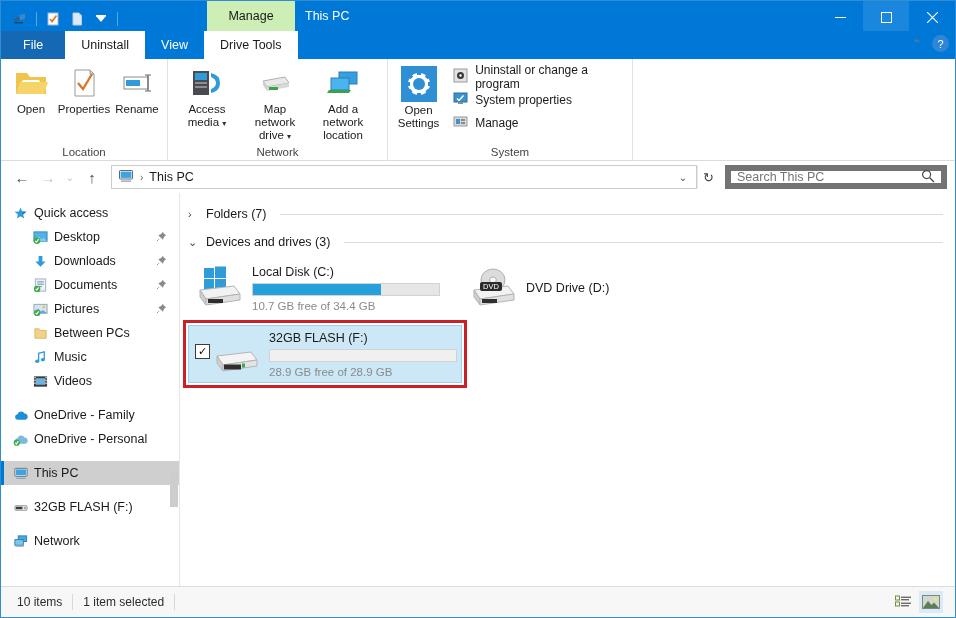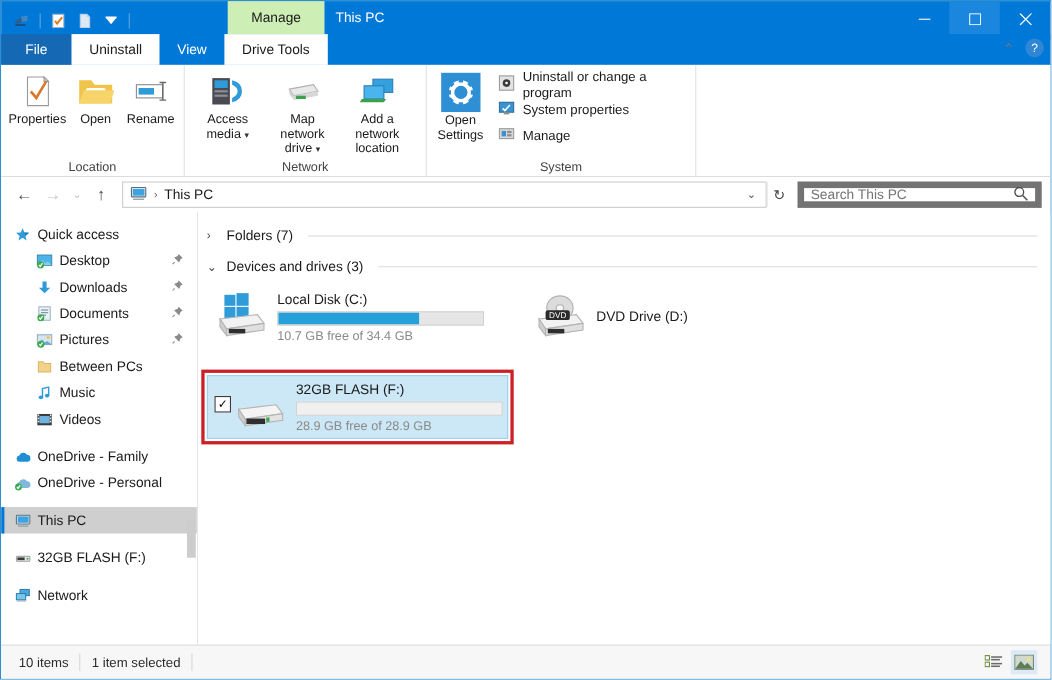--- a/index.html
+++ b/index.html
@@ -211,21 +211,21 @@
     padding: 10px 12px 0 8px;
     position: relative;
   }
   .grouphdr {
     display: flex; align-items: center; gap: 6px;
     height: 22px; font-size: 12.5px; color: #1a1a1a;
   }
   .grouphdr .chev { color: #4a4a4a; font-size: 11px; width: 12px; }
   .grouphdr .rule { flex: 1; height: 1px; background: #dcdcdc; margin-left: 8px; }
 
-  .tiles { display: flex; flex-wrap: wrap; padding-top: 6px; gap: 16px; }
+  .tiles { display: flex; flex-wrap: wrap; padding-top: 6px; }
   .tile {
     width: 274px; height: 58px;
     display: flex; align-items: center;
     padding: 3px 4px;
     position: relative;
   }
   .tile.selected { background: #cce8f6; border: 1px solid #99d1ee; }
   .tile.highlight { outline: 3px solid #cc2027; outline-offset: 2px; }
   .tile-ico { width: 56px; display: flex; align-items: center; justify-content: center; }
   .tile-body { flex: 1; padding-left: 4px; }
@@ -333,38 +333,38 @@
       <span class="help-btn">?</span>
     </div>
   </div>
 
   <div class="ribbon">
 
     <div class="rgroup" style="width:166px;">
       <div class="rgroup-items">
         <div class="rbtn">
           <span class="ico">
-            <svg width="32" height="32" viewBox="0 0 32 32">
-              <path d="M7 3 H22 L26 7 V29 H7 Z" fill="#ffffff" stroke="#9a9a9a"></path>
-              <path d="M22 3 V7 H26 Z" fill="#dcdcdc" stroke="#9a9a9a"></path>
-              <path d="M10 16 L15 22 L24 7" stroke="#d9772a" stroke-width="2.4" fill="none"></path>
-            </svg>
-          </span>
-          <span class="lbl">Properties</span>
-        </div>
-        <div class="rbtn">
-          <span class="ico">
             <svg width="34" height="32" viewBox="0 0 34 32">
               <path d="M2 6 H13 L16 10 H32 V27 H2 Z" fill="#f0c44a"></path>
               <rect x="8" y="13" width="18" height="11" rx="2" fill="#ffffff"></rect>
               <path d="M8 17 h18" stroke="#f0c44a" stroke-width="0"></path>
               <path d="M2 27 L6 15 H34 L30 27 Z" fill="#f6d469"></path>
             </svg>
           </span>
           <span class="lbl">Open</span>
+        </div>
+        <div class="rbtn">
+          <span class="ico">
+            <svg width="32" height="32" viewBox="0 0 32 32">
+              <path d="M7 3 H22 L26 7 V29 H7 Z" fill="#ffffff" stroke="#9a9a9a"></path>
+              <path d="M22 3 V7 H26 Z" fill="#dcdcdc" stroke="#9a9a9a"></path>
+              <path d="M10 16 L15 22 L24 7" stroke="#d9772a" stroke-width="2.4" fill="none"></path>
+            </svg>
+          </span>
+          <span class="lbl">Properties</span>
         </div>
         <div class="rbtn">
           <span class="ico">
             <svg width="34" height="32" viewBox="0 0 34 32">
               <rect x="4" y="10" width="24" height="12" fill="#ffffff" stroke="#8b8b8b"></rect>
               <rect x="6" y="13" width="14" height="6" fill="#2f9bd8"></rect>
               <path d="M28 8 V24 M25 8 H31 M25 24 H31" stroke="#666" stroke-width="1.2"></path>
             </svg>
           </span>
           <span class="lbl">Rename</span>

